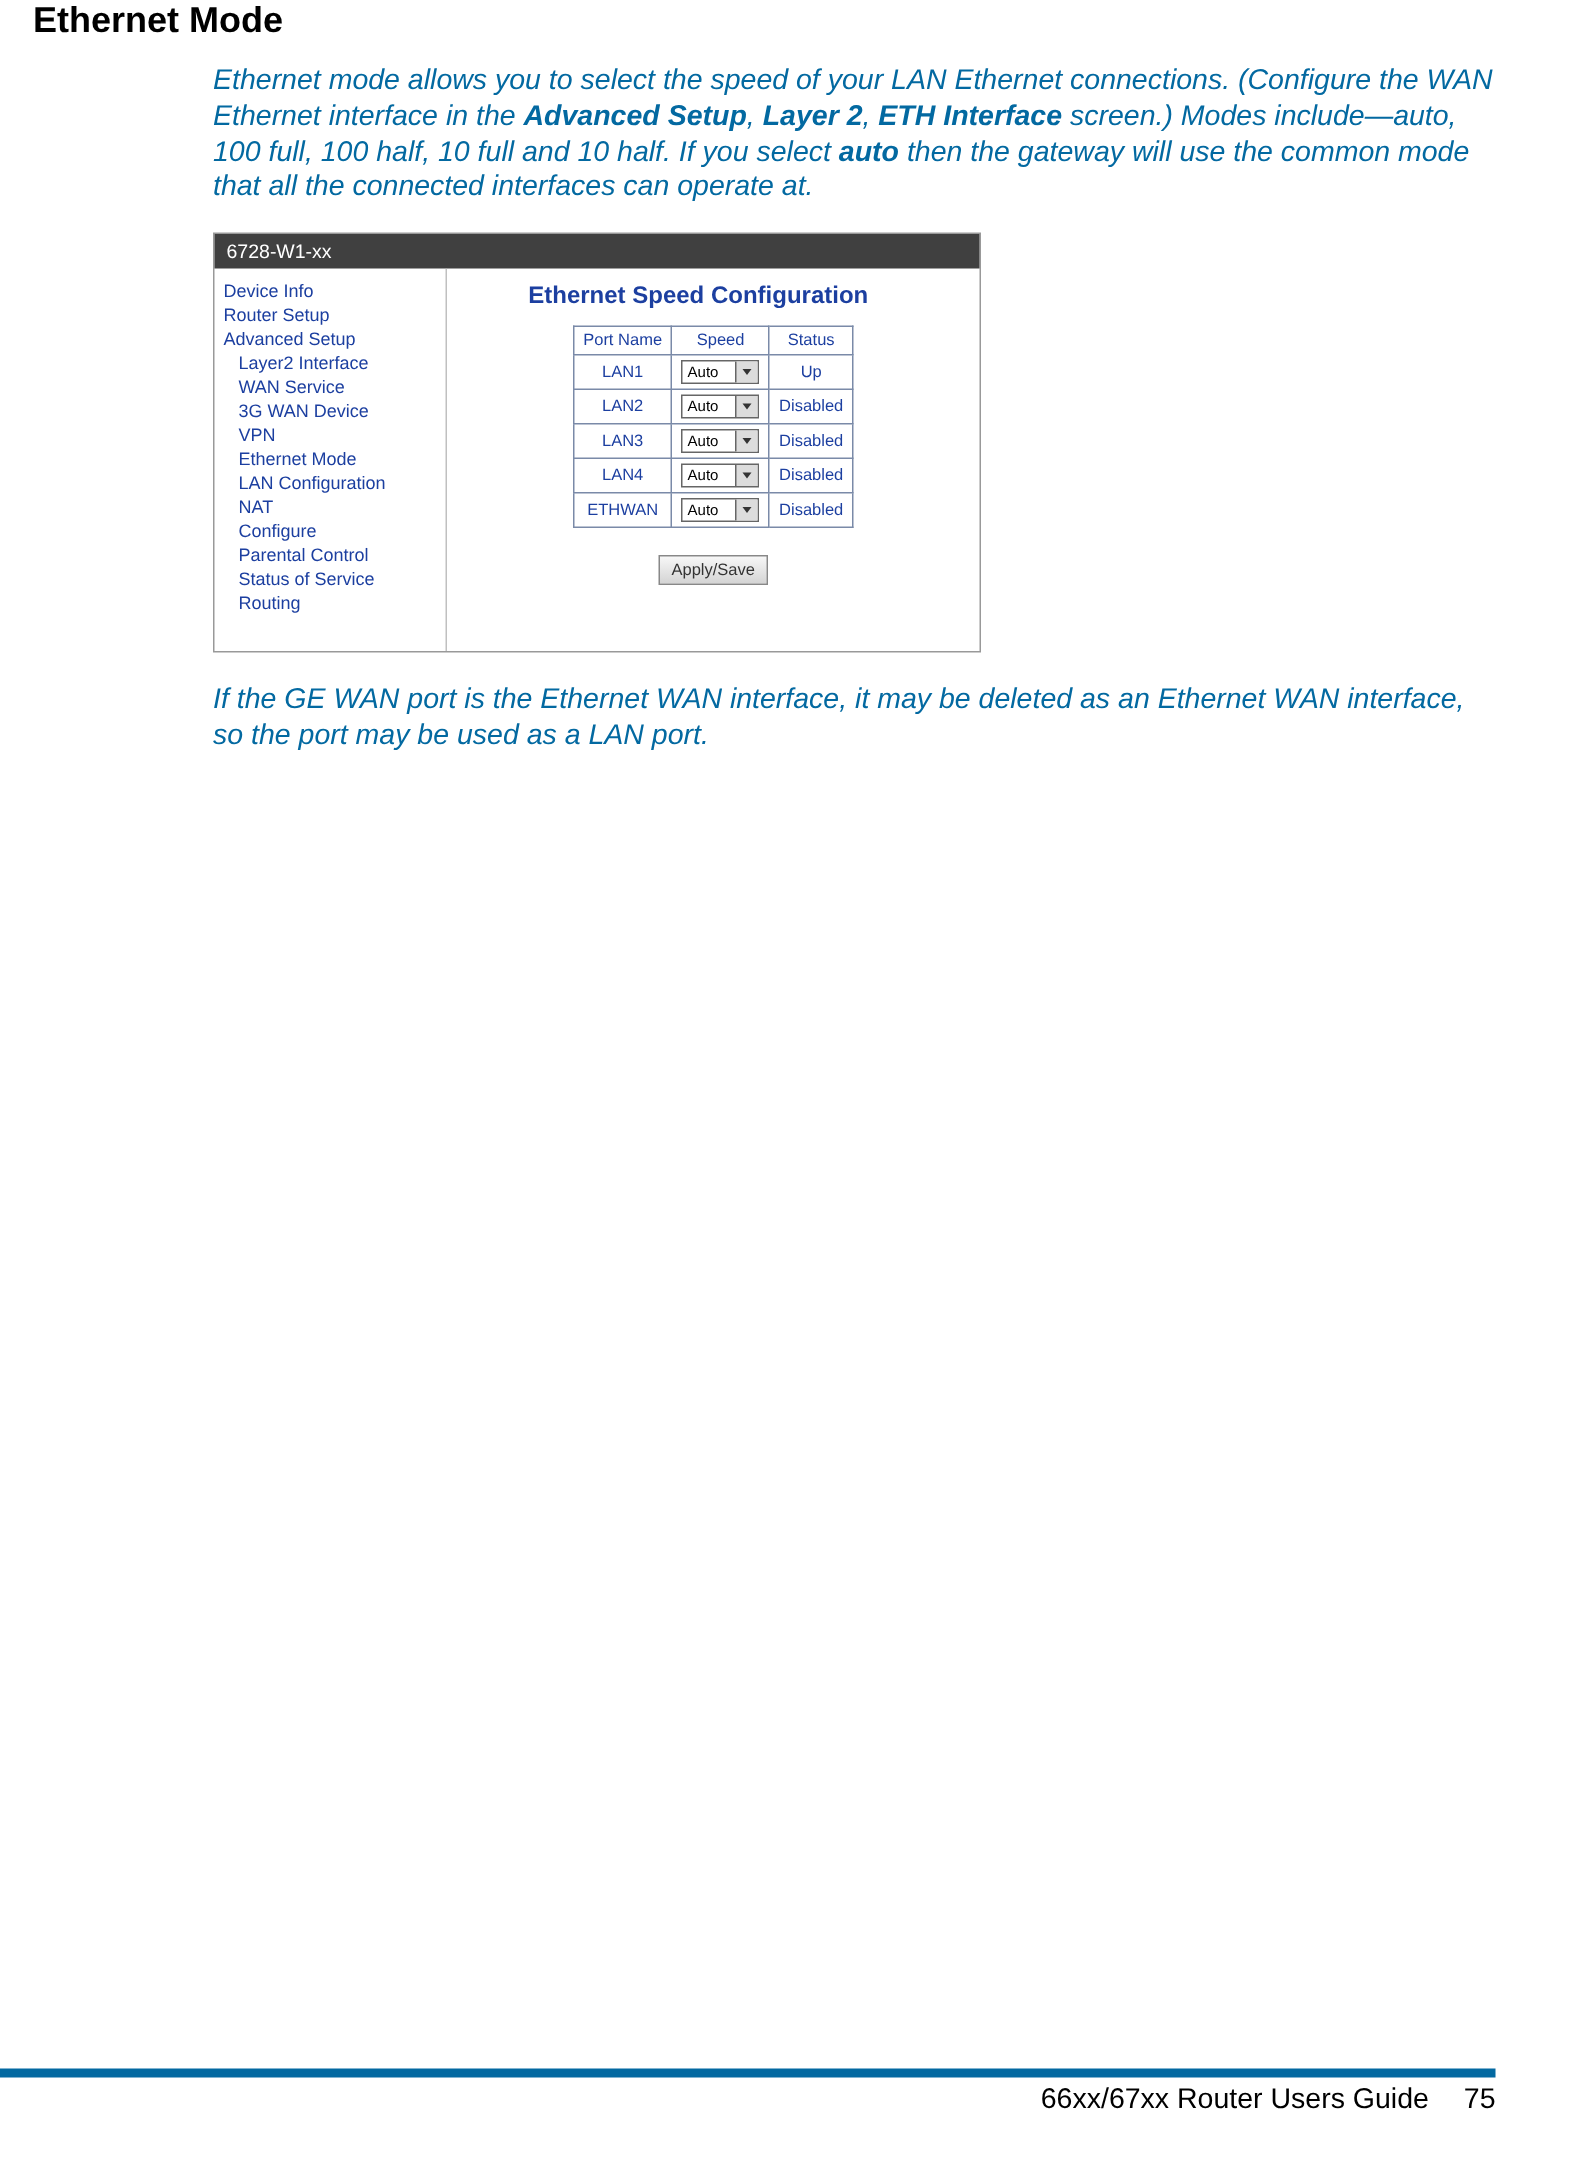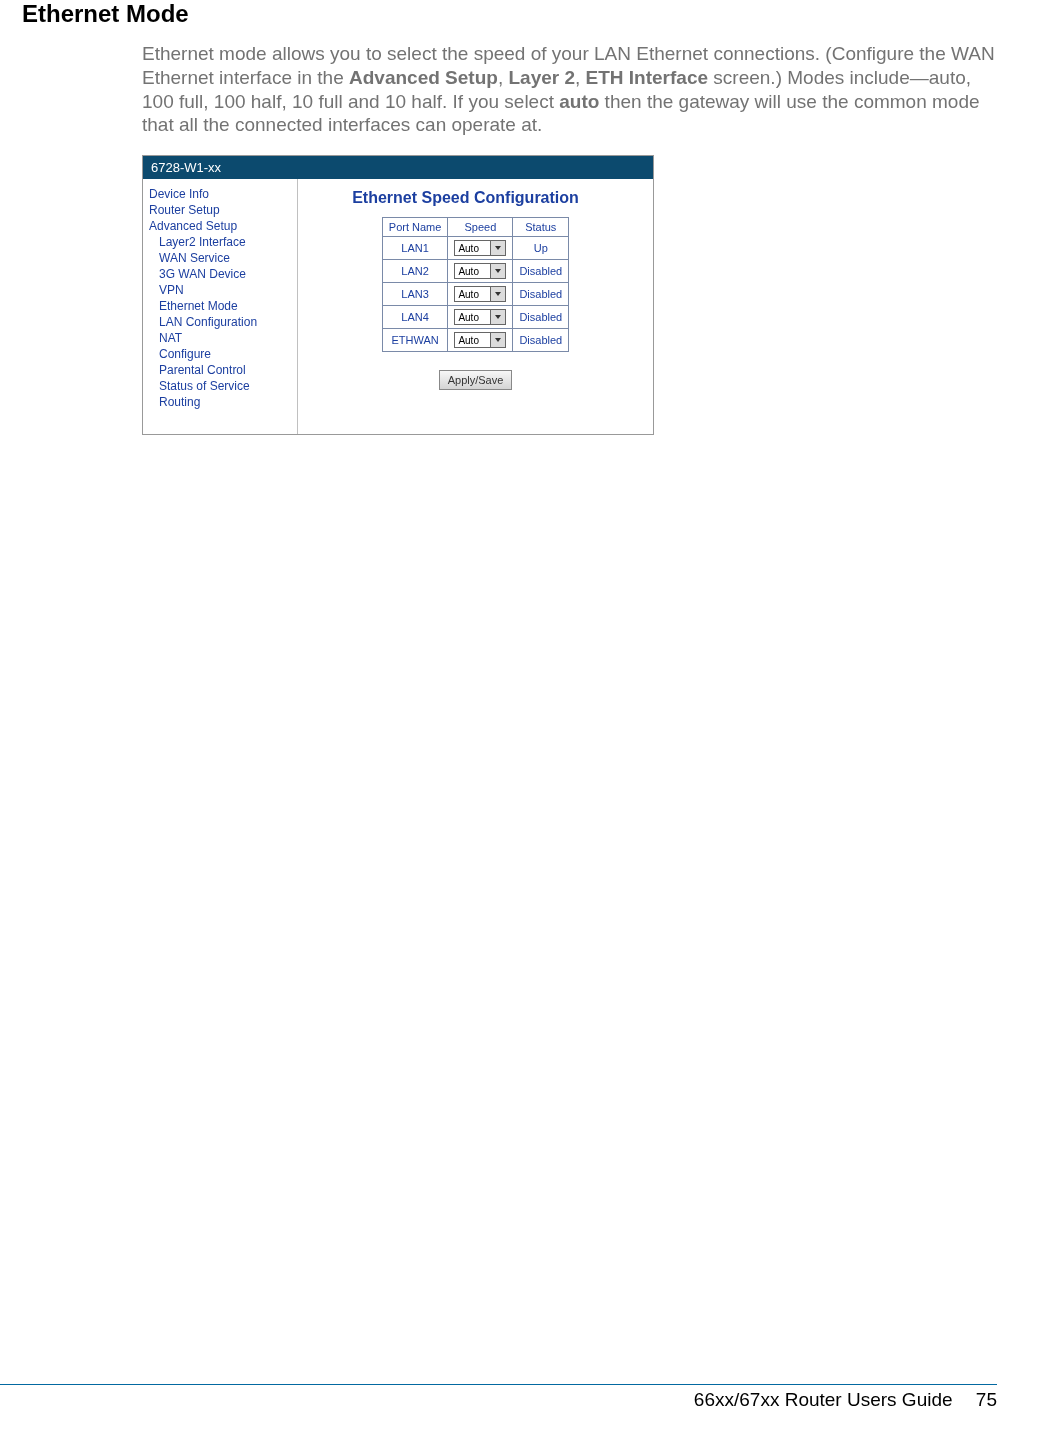--- a/index.html
+++ b/index.html
@@ -21,36 +21,37 @@
     font-size: 24px;
     font-weight: bold;
     color: #000;
   }
   .body-indent {
     margin-left: 120px;
   }
   p.para {
     font-size: 19px;
     line-height: 1.25;
-    color: #737373;
+    color: #0369a1;
     margin: 14px 0 18px 0;
+    font-style: italic;
   }
   b { font-weight: bold; }
 
   
   .router-shot {
     width: 510px;
     border: 1px solid #999;
     margin-bottom: 20px;
     position: relative;
     background: #fff;
     font-family: "Trebuchet MS", "Segoe UI", sans-serif;
   }
   .router-header {
-    background: #0c4a6e;
+    background: #404040;
     color: #fff;
     font-size: 13px;
     padding: 4px 8px;
   }
   .router-body {
     display: flex;
     height: 255px;
     overflow: hidden;
   }
   .router-nav {
@@ -123,21 +124,21 @@
     background: linear-gradient(#f7f7f7,#d4d4d4);
     border:1px solid #888;
     color:#333;
   }
 
   .footer {
     position: absolute;
     bottom: 28px;
     left: 0;
     right: 60px;
-    border-top: 1px solid #0369a1;
+    border-top: 6px solid #0369a1;
     padding-top: 4px;
     text-align: right;
     font-size: 19px;
   }
   .footer .pg { margin-left: 18px; }
 </style>
 </head>
 <body>
 
 <div class="page">
@@ -216,19 +217,20 @@
                     </span></td>
               <td>Disabled</td>
             </tr>
           </tbody>
             </table>
           <div class="apply-btn">Apply/Save</div>
         </div>
       </div>
     </div>
 
+    <p class="para">If the GE WAN port is the Ethernet WAN interface, it may be deleted as an Ethernet WAN interface, so the port may be used as a LAN port.</p>
   </div>
 </div>
 
 <div class="footer">
   <span>66xx/67xx Router Users Guide</span>
   <span class="pg">75</span>
 </div>
 
 </body></html>

